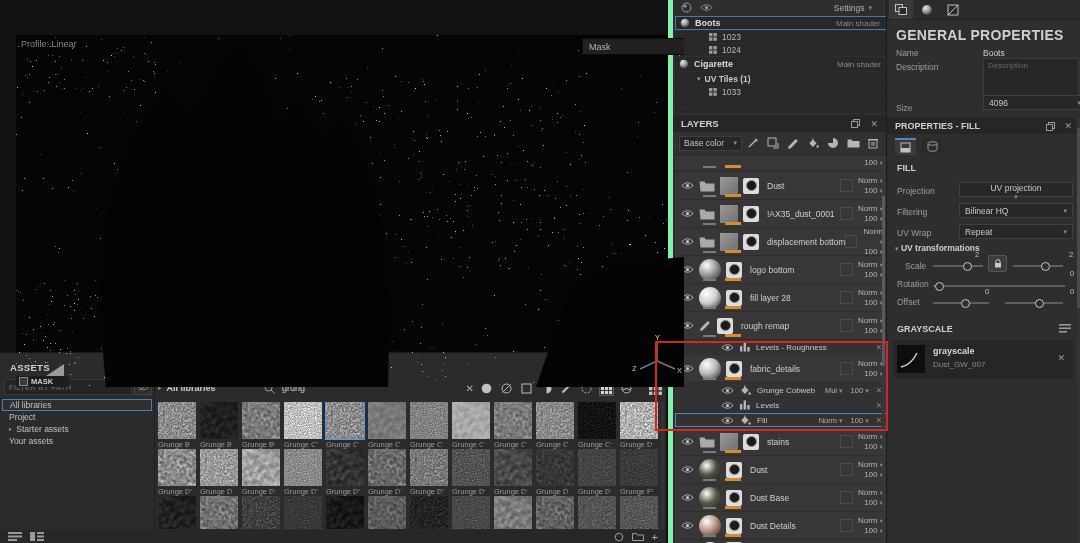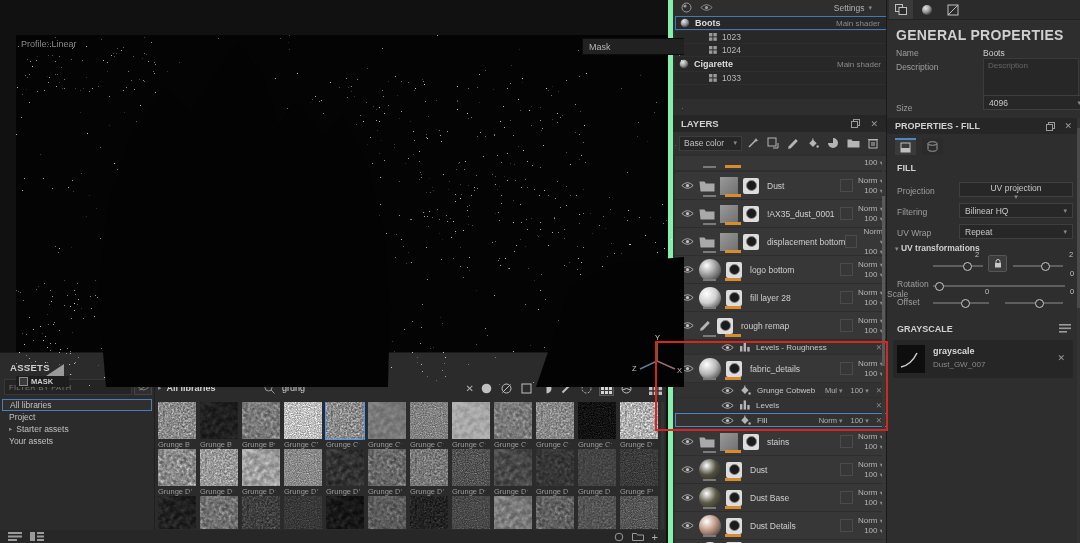--- a/index.html
+++ b/index.html
@@ -245,20 +245,24 @@
       </div>
       <div class="tsr tsr-set">
         <span>
           <svg width="10" height="10">
             <circle cx="5" cy="5" r="4.3" fill="url(#gradSphere)"></circle>
           </svg>
         </span>
         <span>Cigarette</span>
         <span class="shader">Main shader</span>
       </div>
+      <div class="tsr tsr-uv">
+        <span class="cv">▾</span>
+        <span>UV Tiles (1)</span>
+      </div>
       <div class="tsr tsr-tile">
         <span>
           <svg width="8" height="8">
             <g fill="#9a9a9a">
               <rect width="3.4" height="3.4"></rect>
               <rect x="4.4" width="3.4" height="3.4"></rect>
               <rect y="4.4" width="3.4" height="3.4"></rect>
               <rect x="4.4" y="4.4" width="3.4" height="3.4"></rect>
             </g>
           </svg>
@@ -737,21 +741,21 @@
   <div class="abs plabel" style="left:10px;top:228px;">UV Wrap</div>
   <div class="abs ddl" style="left:72px;top:224px;width:114px;">
     <span>Repeat</span>
       <span class="cv">▾</span>
   </div>
 
   <div class="abs" style="left:8px;top:243px;font-size:8.5px;font-weight:bold;color:#cfcfcf;">
     <span class="cv">▾</span> <span>UV transformations</span>
   </div>
 
-  <div class="abs plabel" style="left:0;top:261px;margin-top:28px;">Scale</div>
+  <div class="abs plabel" style="left:18px;top:261px;">Scale</div>
   <div class="sval abs" style="left:88px;top:250px;">2</div>
   <div class="track abs" style="left:46px;top:265px;width:50px;">
       <span class="knob" style="left:30px;"></span>
     </div>
   <div id="lockBtn" class="abs" style="left:101px;top:255px;">
     <svg width="8" height="9">
         <rect x="1" y="4" width="6" height="4.5" fill="#c9c9c9"></rect>
         <path d="M2 4 V2.5 A2 2 0 0 1 6 2.5 V4" fill="none" stroke="#c9c9c9"></path>
       </svg>
   </div>

